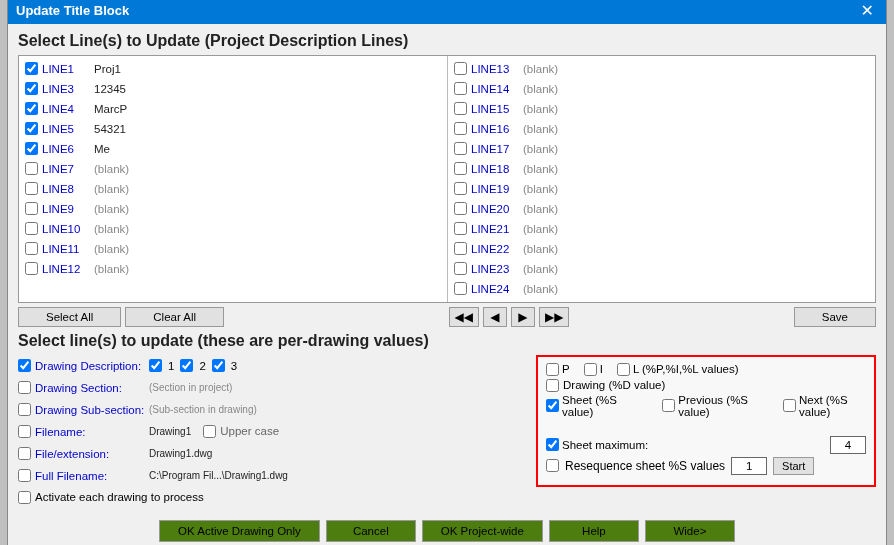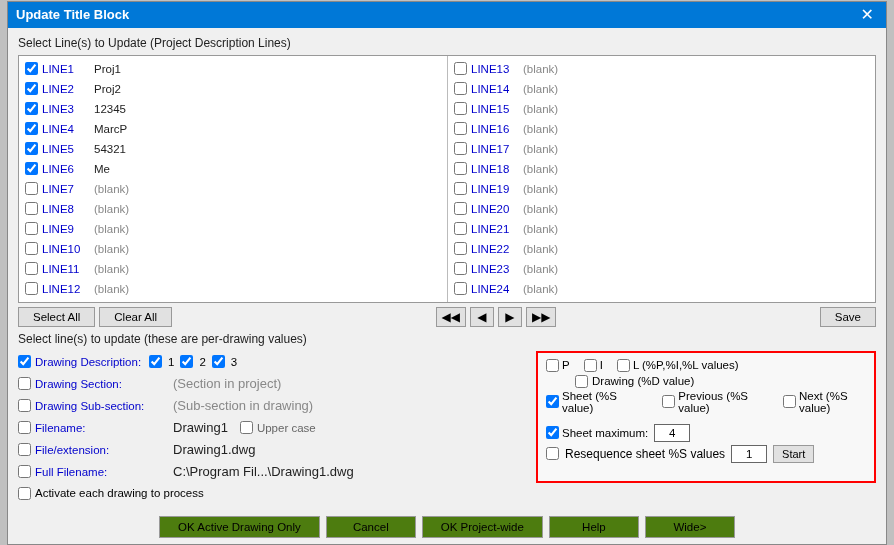--- a/index.html
+++ b/index.html
@@ -36,24 +36,24 @@
       color: white;
       font-size: 16px;
       cursor: pointer;
       padding: 0 4px;
       line-height: 1;
     }
     .dialog-body {
       padding: 8px 10px;
     }
     .section-label {
-      font-size: 12px;
+      font-size: 16px;
       color: #222;
       margin-bottom: 5px;
-      font-weight: 400;
+      font-weight: 700;
     }
     .lines-grid {
       display: grid;
       grid-template-columns: 1fr 1fr;
       gap: 0;
       border: 1px solid #999;
       background: white;
       margin-bottom: 4px;
     }
     .lines-col {
@@ -87,21 +87,21 @@
     }
     .btn-row {
       display: flex;
       gap: 4px;
       margin-bottom: 5px;
       align-items: center;
     }
     .btn {
       background: #e1e1e1;
       border: 1px solid #999;
-      padding: 3px 14px;
+      padding: 3px 27px;
       font-size: 11.5px;
       cursor: pointer;
       min-width: 70px;
       text-align: center;
     }
     .btn-nav {
       min-width: 24px;
       padding: 2px 5px;
       font-size: 12px;
     }
@@ -126,33 +126,31 @@
       align-items: center;
       height: 22px;
       gap: 4px;
     }
     .pd-label {
       color: #0000cc;
       min-width: 110px;
       font-size: 11.5px;
     }
     .pd-value {
-      font-size: 13px;
+      font-size: 10px;
       color: #222;
-      margin-left: 24px;
     }
     .pd-value.paren {
       color: #888;
     }
     .checkbox-row {
       display: flex;
       gap: 4px;
       margin-bottom: 2px;
       font-size: 11.5px;
-      margin-left: 29px;
     }
     .checkbox-row input[type=checkbox] {
       width: 13px;
       height: 13px;
       margin: 0;
     }
     .checkbox-inline {
       display: inline-flex;
       align-items: center;
       gap: 3px;
@@ -202,21 +200,20 @@
     .bottom-btn {
       background: #4d7c0f;
       border: 1px solid #999;
       padding: 4px 18px;
       font-size: 11.5px;
       cursor: pointer;
       min-width: 90px;
     }
     .upper-case-row {
       display: flex;
-      align-items: center;
       gap: 4px;
     }
     .upper-label {
       font-size: 11.5px;
       color: #666;
     }
     .num-row {
       display: flex;
       align-items: center;
       gap: 6px;
@@ -248,25 +245,20 @@
     <button class="title-bar-close">✕</button>
   </div>
   <div class="dialog-body">
     <div class="section-label">Select Line(s) to Update (Project Description Lines)</div>
     <div class="lines-grid">
       <div class="lines-col" id="left-col">
           <div class="line-row">
             <input type="checkbox" checked="" style="">
             <span class="line-name">LINE1</span>
             <span class="line-value">Proj1</span>
-          </div>
-          <div class="line-row">
-            <input type="checkbox" checked="" style="">
-            <span class="line-name">LINE2</span>
-            <span class="line-value">Proj2</span>
           </div>
           <div class="line-row">
             <input type="checkbox" checked="" style="">
             <span class="line-name">LINE3</span>
             <span class="line-value">12345</span>
           </div>
           <div class="line-row">
             <input type="checkbox" checked="" style="">
             <span class="line-name">LINE4</span>
             <span class="line-value">MarcP</span>
@@ -466,21 +458,21 @@
             <input type="checkbox" style="">
             <span>Previous (%S value)</span>
           </div>
           <span style="margin-left:8px;"></span>
           <div class="checkbox-inline">
             <input type="checkbox" style="">
             <span>Next (%S value)</span>
           </div>
         </div>
 
-        <div class="sheet-row" style="margin-top:10px;">
+        <div class="sheet-row" style="margin-top:18px;justify-content:space-between;">
           <div class="checkbox-inline">
             <input type="checkbox" checked="" style="">
             <span>Sheet maximum:</span>
           </div>
           <input type="text" class="sheet-input" value="4" style="">
         </div>
 
         <div class="reseq-row" style="margin-top:3px;">
           <input type="checkbox" style="">
           <span>Resequence sheet %S values</span>

